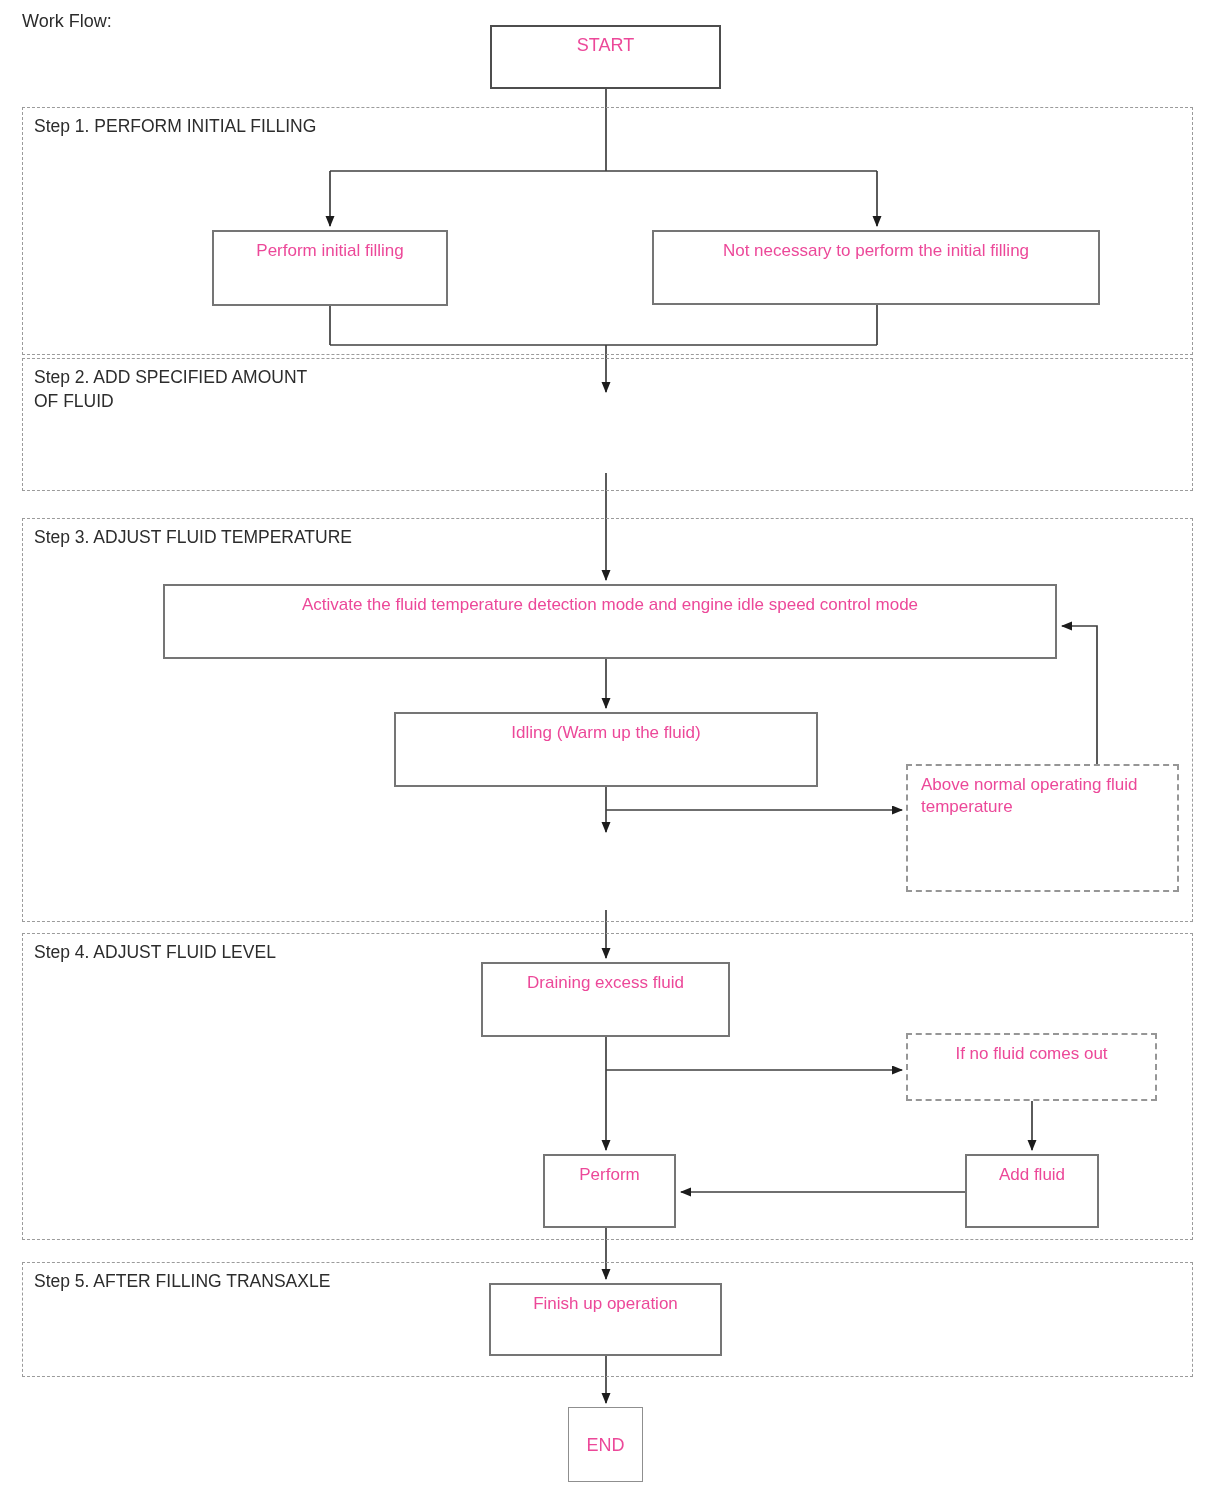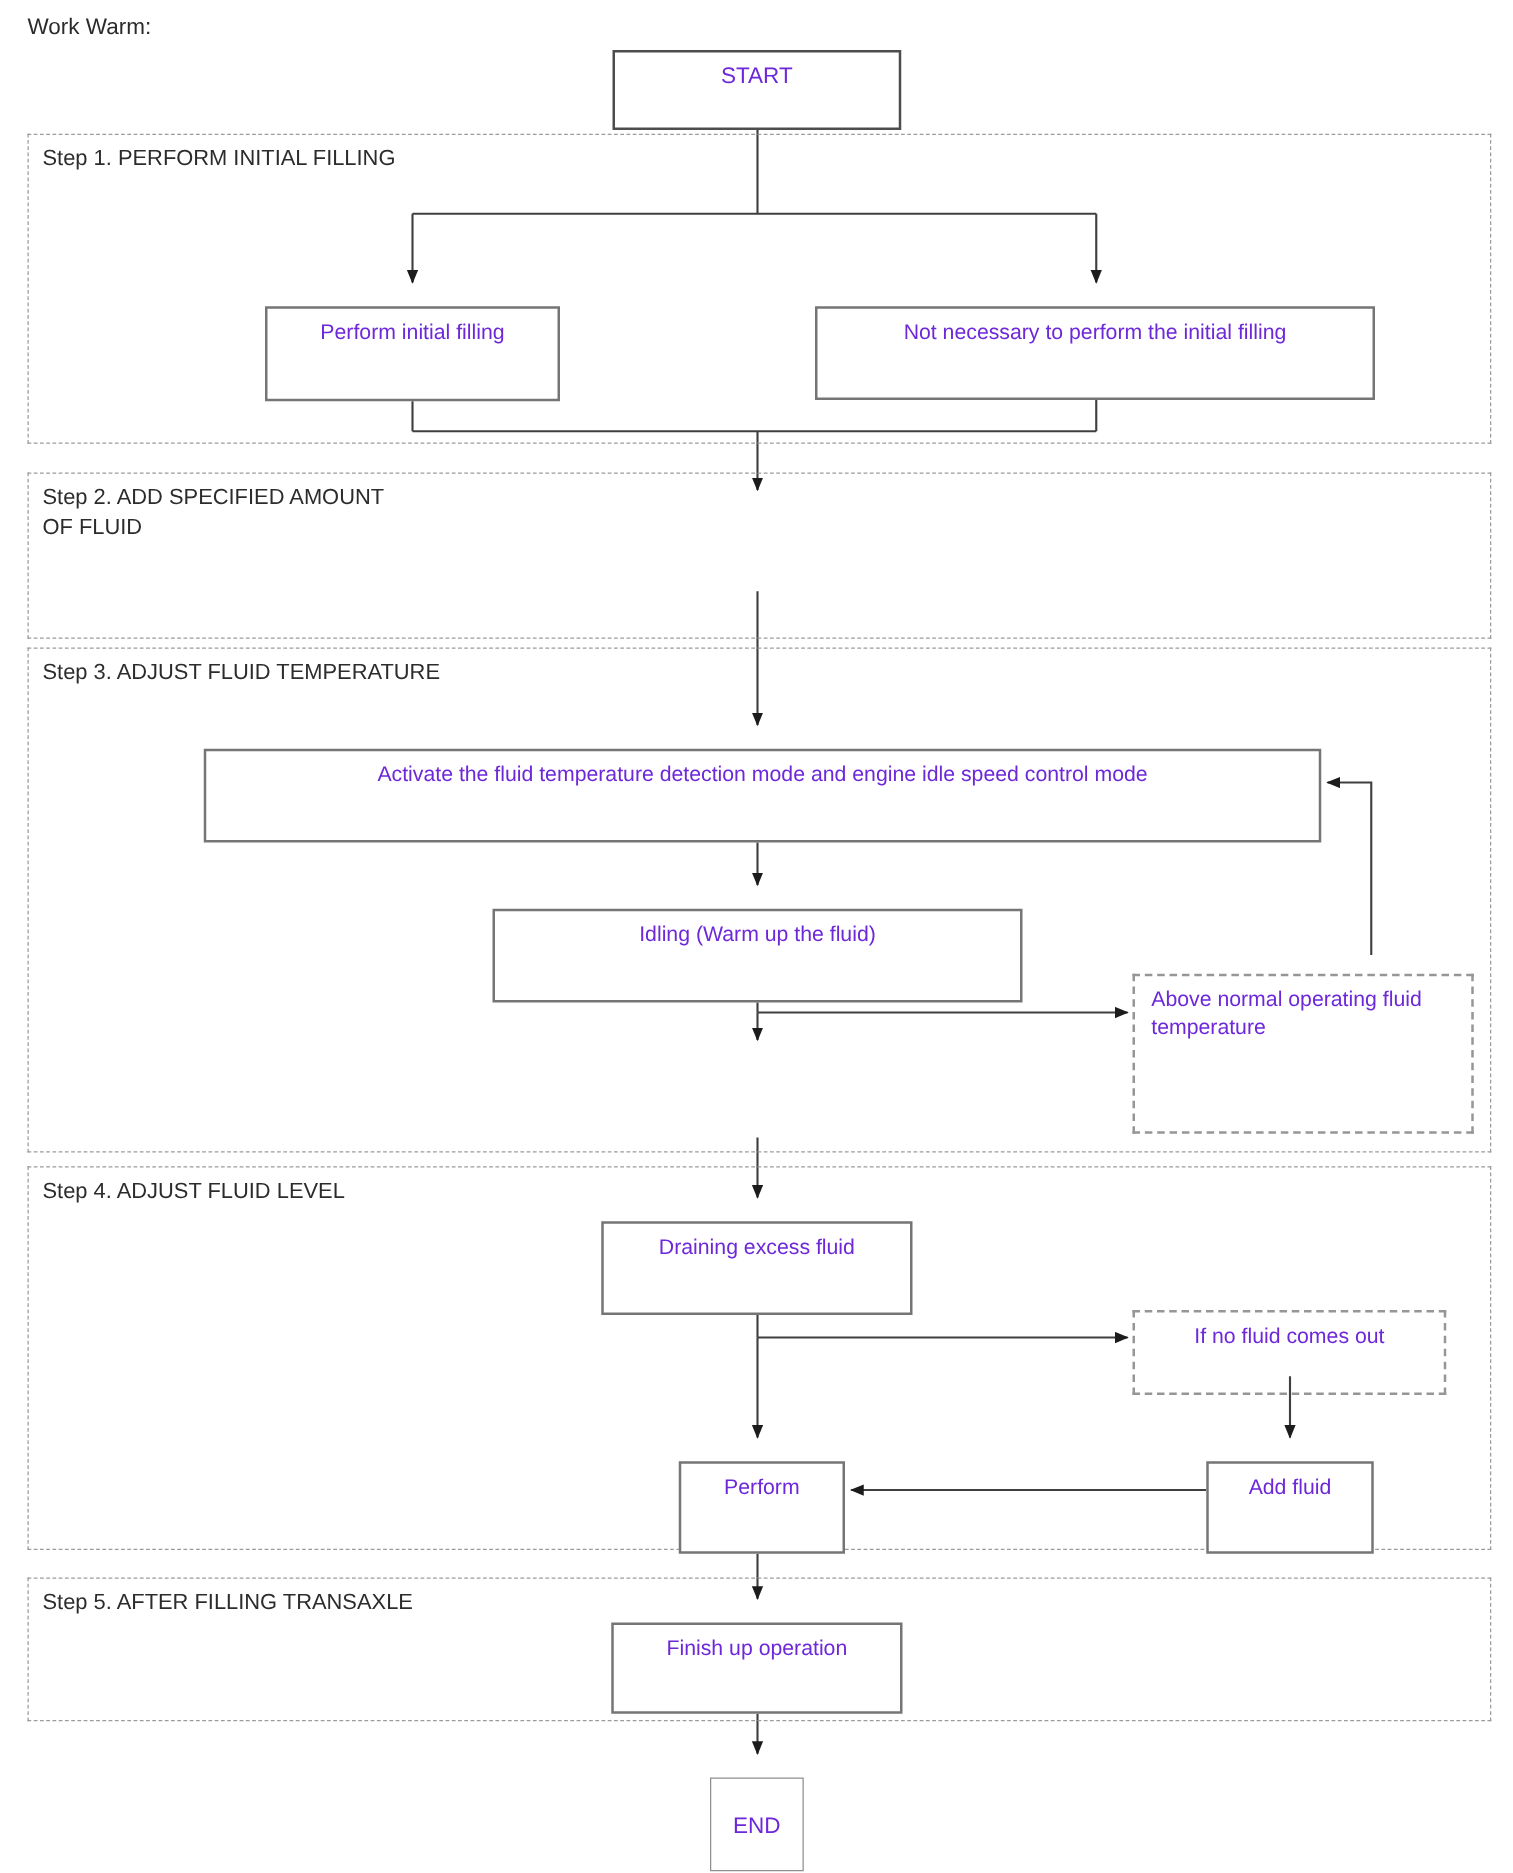--- a/index.html
+++ b/index.html
@@ -37,24 +37,23 @@
     white-space: pre-line;
     line-height: 1.35;
   }
   .node {
     position: absolute;
     box-sizing: border-box;
     border: 2px solid #757575;
     background: #ffffff;
     text-align: center;
     font-size: 17px;
-    color: #6d28d9;
+    color: #ec4899;
     padding-top: 8px;
     line-height: 1.3;
-    margin-top: 15px;
   }
   .node--start { border-color: #4d4d4d; font-size: 18px; padding-top: 7px; }
   .node--end   { border-width: 1.5px; border-color: #8f8f8f; font-size: 18px; padding-top: 26px; }
   .node--dashed {
     border: 2px dashed #969696;
     background: transparent;
   }
   .node--left-text {
     text-align: left;
     padding: 8px 10px 0 13px;
@@ -112,27 +111,27 @@
       <path d="M1032,1101 L1032,1150" marker-end="url(#arrow)"></path>
 
       <path d="M965,1192 L681,1192" marker-end="url(#arrow)"></path>
 
       <path d="M606,1228 L606,1279" marker-end="url(#arrow)"></path>
 
       <path d="M606,1356 L606,1403" marker-end="url(#arrow)"></path>
     </g>
   </svg>
 
-  <div class="page-title">Work Warm:</div>
+  <div class="page-title">Work Flow:</div>
 
   <div class="step-container" style="left:22px; top:107px; width:1171px; height:248px;">
     <div class="step-label">Step 1. PERFORM INITIAL FILLING</div>
   </div>
 
-  <div class="step-container" style="left:22px; top:378px; width:1171px; height:133px;">
+  <div class="step-container" style="left:22px; top:358px; width:1171px; height:133px;">
     <div class="step-label">Step 2. ADD SPECIFIED AMOUNT
 OF FLUID</div>
   </div>
 
   <div class="step-container" style="left:22px; top:518px; width:1171px; height:404px;">
     <div class="step-label">Step 3. ADJUST FLUID TEMPERATURE</div>
   </div>
 
   <div class="step-container" style="left:22px; top:933px; width:1171px; height:307px;">
     <div class="step-label">Step 4. ADJUST FLUID LEVEL</div>

